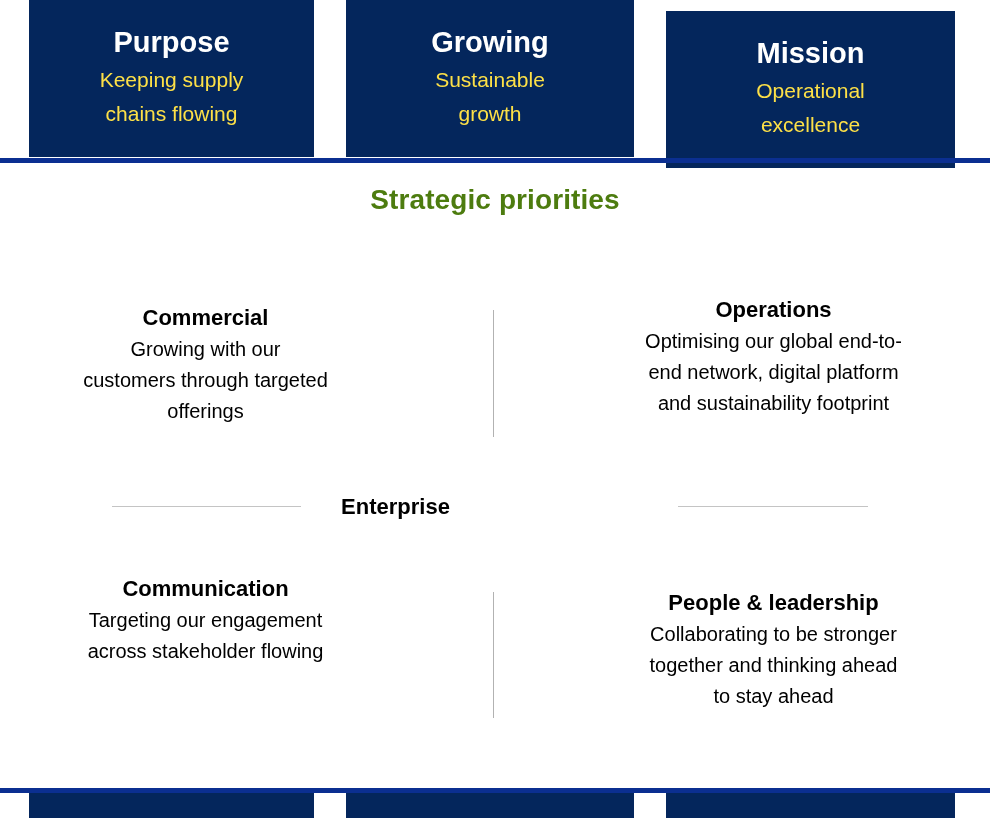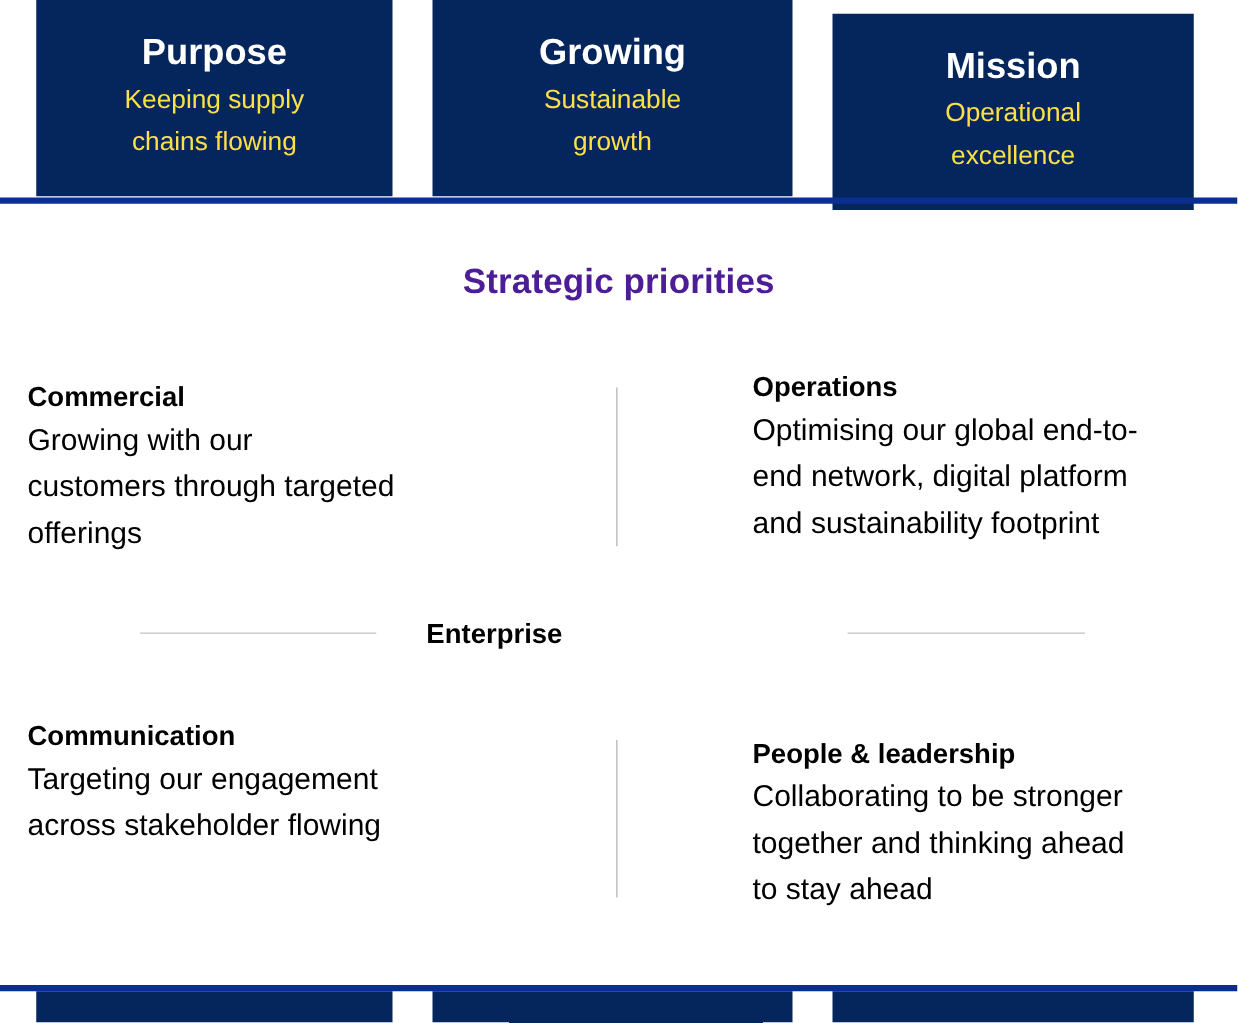--- a/index.html
+++ b/index.html
@@ -56,43 +56,43 @@
     background:#0b2f91;
   }
   #rule-bottom {
     position:absolute; left:0; top:788px;
     width:990px; height:5px;
     background:#0b2f91;
   }
 
   
   #section-title {
-    position:absolute; left:0; top:209px;
+    position:absolute; left:0; top:184px;
     width:990px;
     text-align:center;
     font-size:28px;
     font-weight:bold;
-    color:#4c1d95;
+    color:#4d7c0f;
     letter-spacing:0.1px;
   }
 
   
   .quad {
     position:absolute;
-    text-align:left;
+    text-align:center;
     color:#000000;
   }
   .quad-title {
     font-size:22px;
     font-weight:bold;
     line-height:1.25;
     margin-bottom:2px;
   }
   .quad-desc {
-    font-size:24px;
+    font-size:20px;
     font-weight:normal;
     line-height:1.56;
     white-space:pre-line;
   }
 
   #quad-commercial { left:22px;  top:304px; width:367px; }
   #quad-operations { left:602px; top:296px; width:343px; }
   #quad-communication { left:22px;  top:575px; width:367px; }
   #quad-people     { left:602px; top:589px; width:343px; }
 

